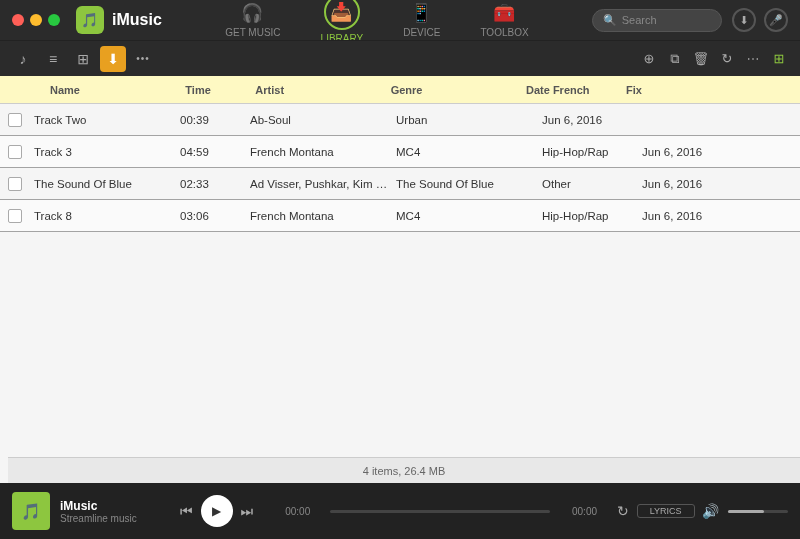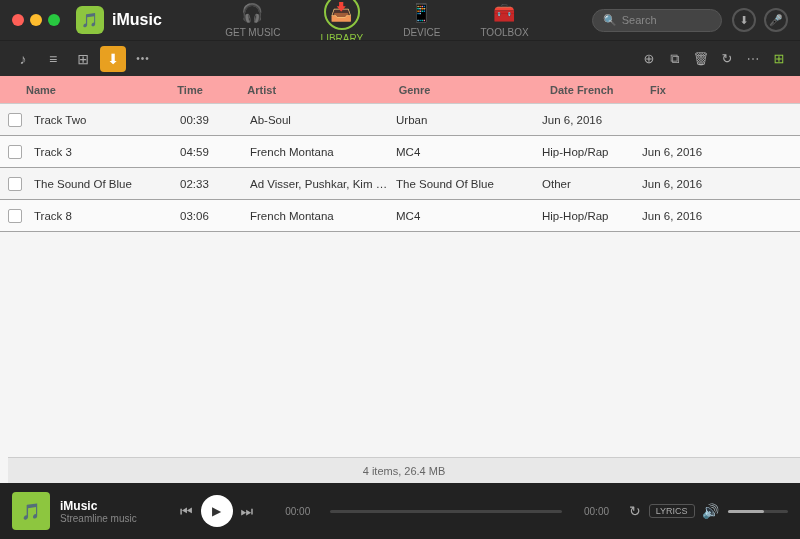--- a/index.html
+++ b/index.html
@@ -175,23 +175,23 @@
       flex: 1;
       overflow: hidden;
       display: flex;
       flex-direction: column;
     }
 
     
     .table-header {
       display: grid;
       grid-template-columns: 26px 1fr 70px 1fr 1fr 100px 100px 50px;
-      background: #fca5a5;
+      background: #fef9c3;
       border-bottom: 1px solid #ccc;
-      padding: 0 0;
+      padding: 0 24px;
       height: 28px;
       align-items: center;
       flex-shrink: 0;
     }
     .table-header-cell {
       font-size: 11px;
       color: #555;
       font-weight: 600;
       overflow: hidden;
       white-space: nowrap;
@@ -326,21 +326,21 @@
     }
     .player-right {
       display: flex;
       align-items: center;
       gap: 8px;
       flex-shrink: 0;
     }
     .lyrics-btn {
       border: 1px solid #555;
       border-radius: 3px;
-      padding: 1px 6px;
+      padding: 1px 12px;
       color: #aaa;
       font-size: 9px;
       cursor: pointer;
     }
     .volume-bar {
       width: 60px;
       height: 3px;
       background: #444;
       border-radius: 2px;
       position: relative;

